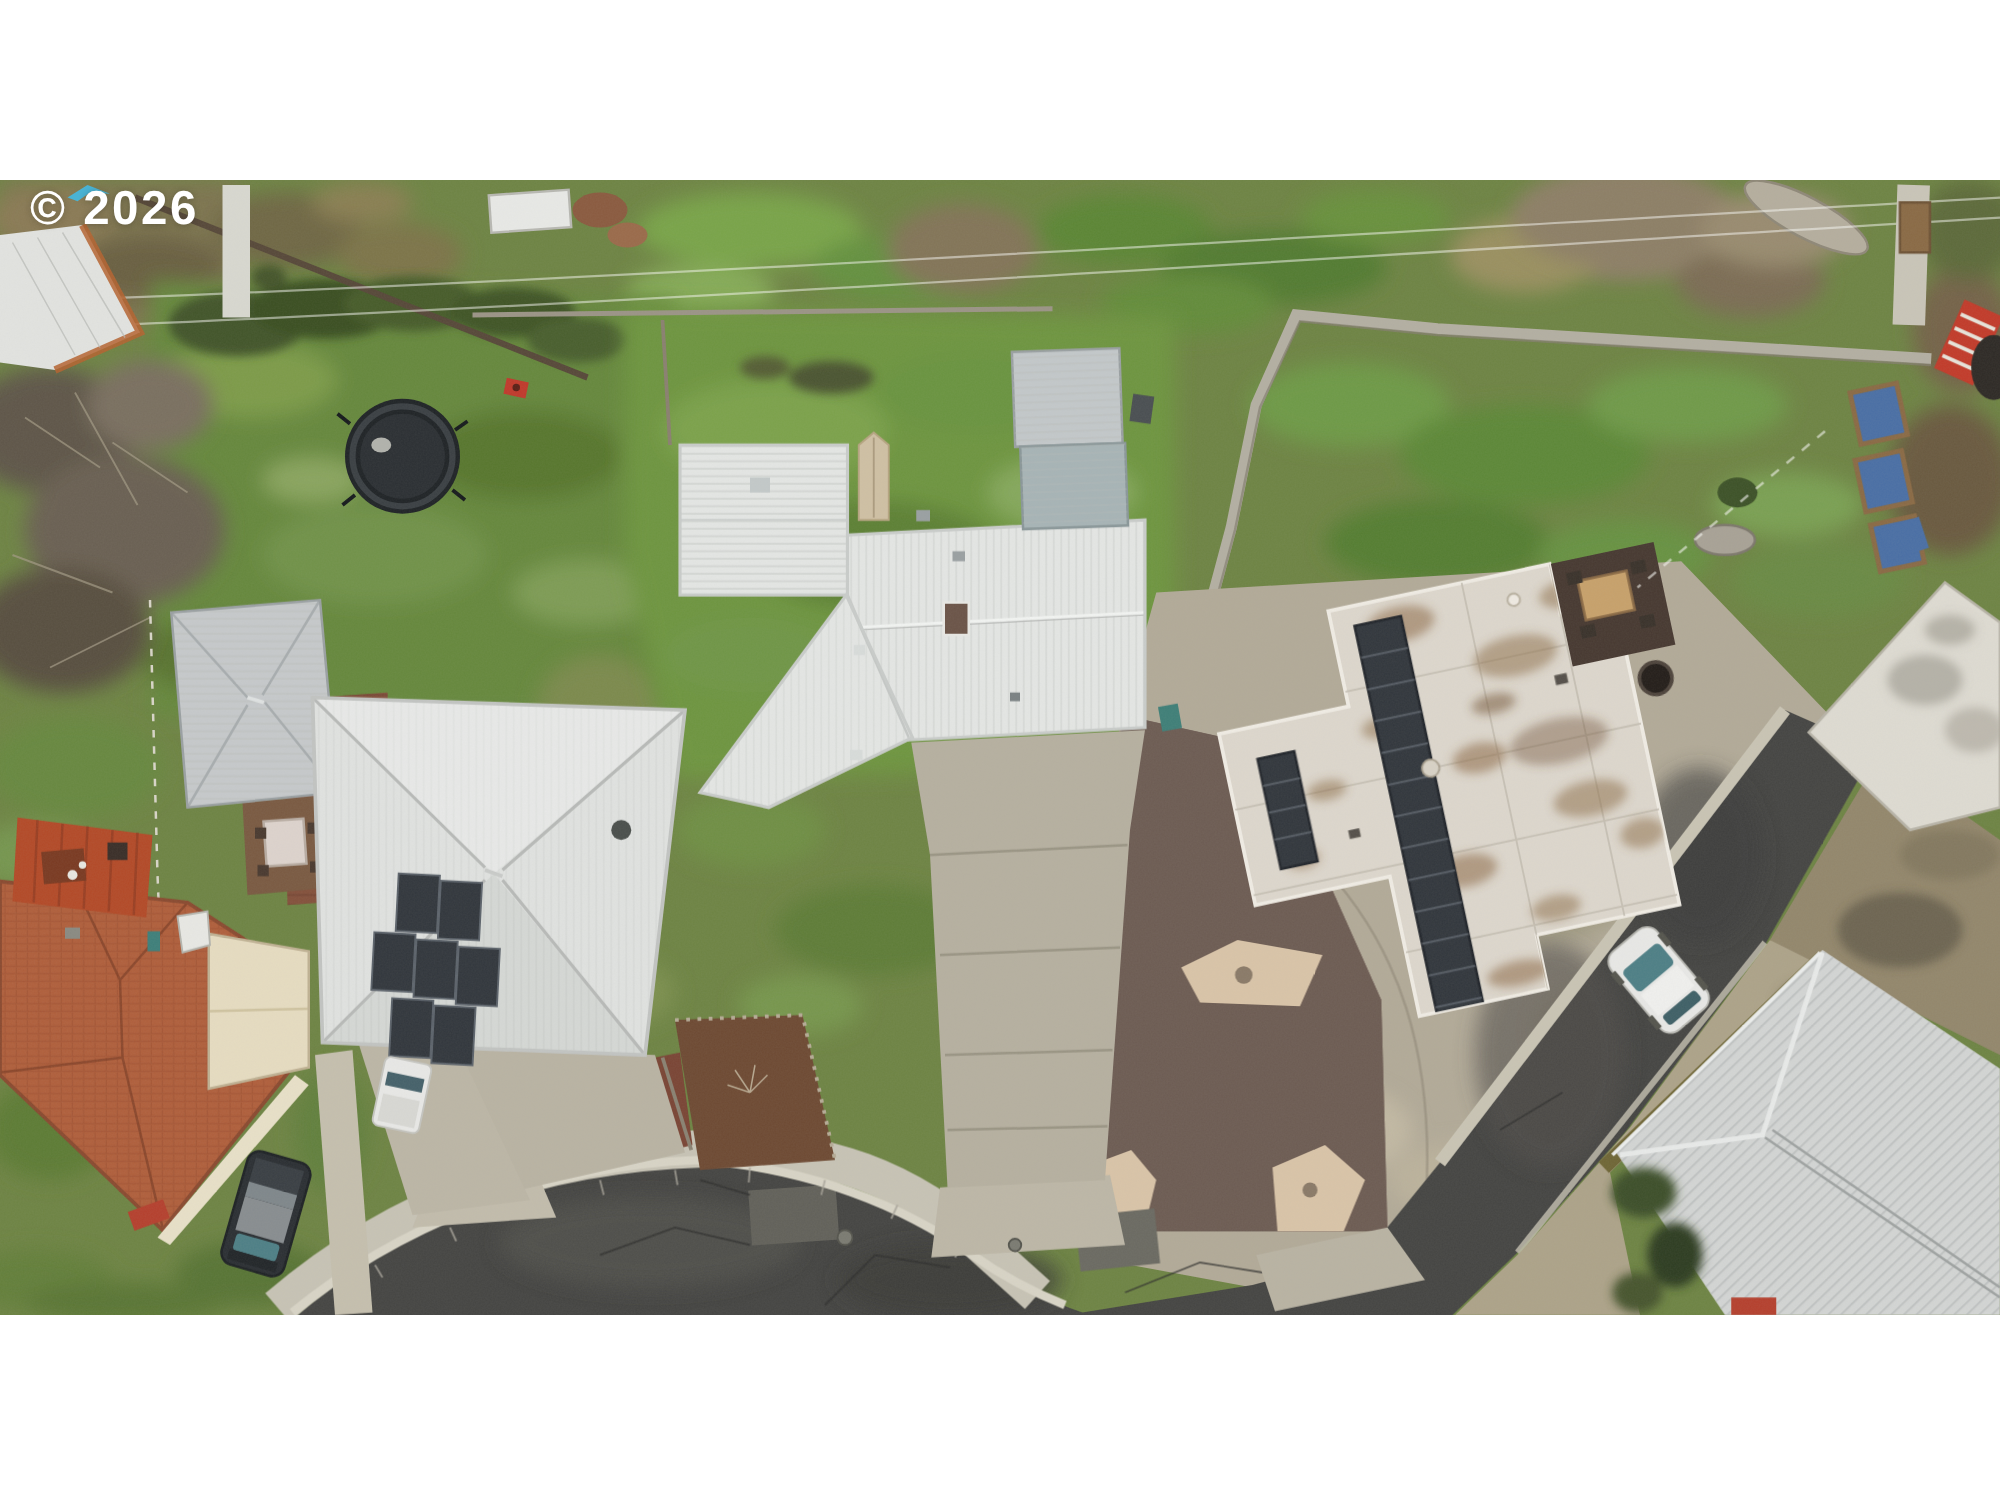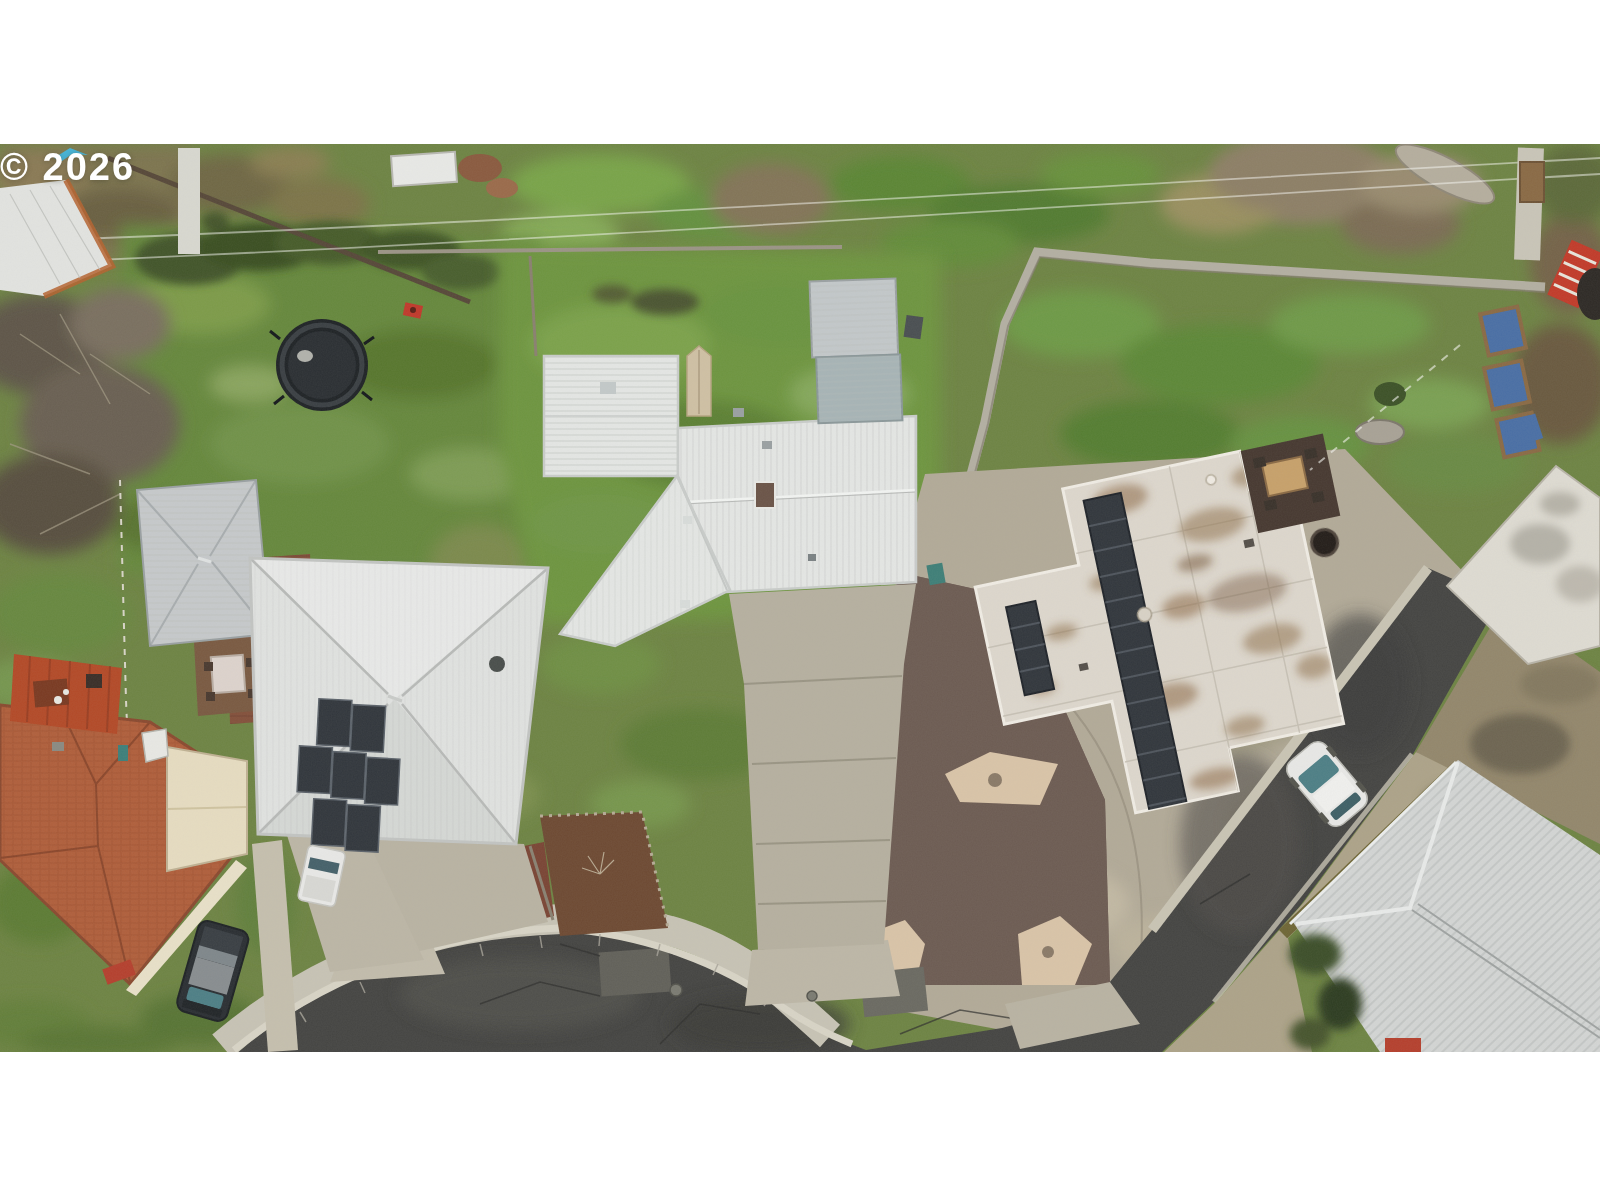--- a/index.html
+++ b/index.html
@@ -1,19 +1,19 @@
 <!DOCTYPE html>
 <html><head>
 <meta charset="utf-8">
 <style>
   html,body{margin:0;padding:0;background:#ffffff;}
   body{width:1600px;height:1200px;position:relative;font-family:"Liberation Sans",sans-serif;overflow:hidden;}
   .photo{position:absolute;left:0;top:144px;width:1600px;height:908px;background:#6e8444;overflow:hidden;}
   .photo svg{display:block;}
-  .watermark{position:absolute;left:0;top:148px;color:#ffffff;font-weight:bold;font-size:38px;
+  .watermark{position:absolute;left:24px;top:148px;color:#ffffff;font-weight:bold;font-size:38px;
     letter-spacing:2px;text-shadow:0 1px 5px rgba(40,40,30,.35);line-height:1;user-select:none;}
   .logo-mark{position:absolute;left:52px;top:146px;}
 </style>
 </head>
 <body>
 
 <div class="photo">
 <svg width="1600" height="908" viewBox="0 0 1600 908" xmlns="http://www.w3.org/2000/svg">
 <defs>
   <filter id="b4" x="-40%" y="-40%" width="180%" height="180%">

